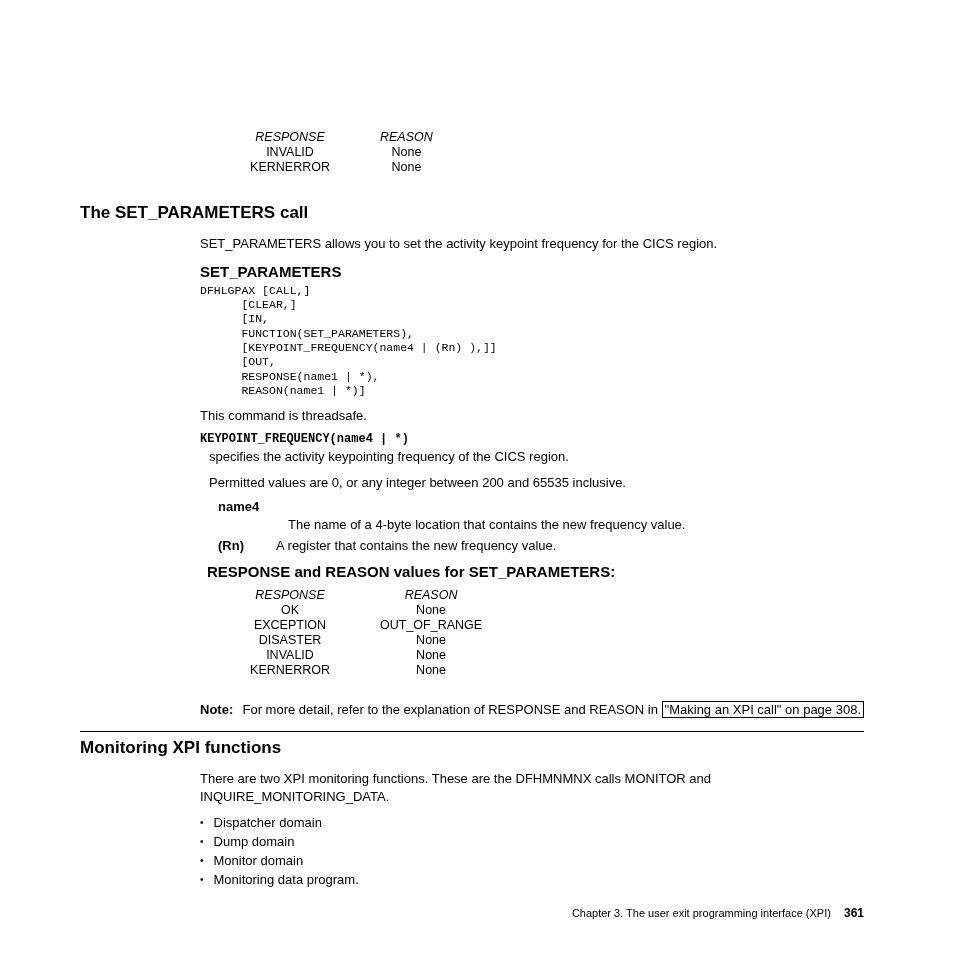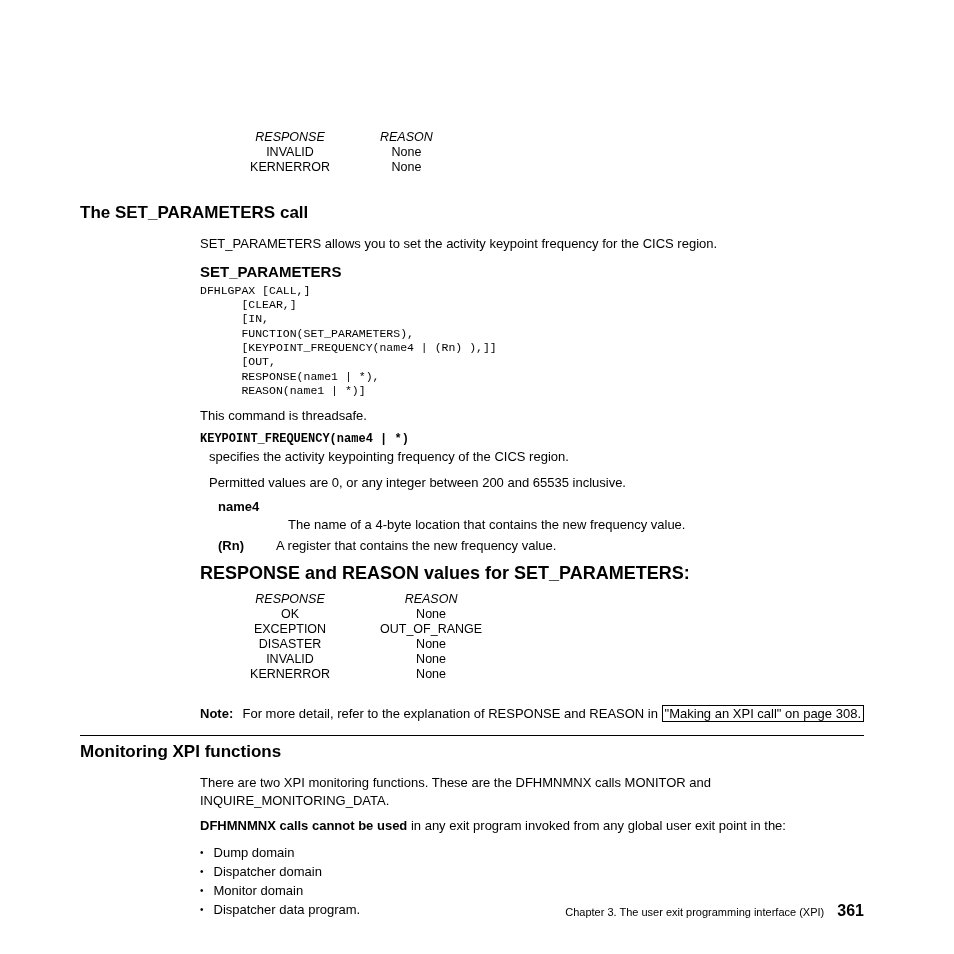--- a/index.html
+++ b/index.html
@@ -26,23 +26,23 @@
     font-size: 17px;
     font-weight: bold;
     margin: 0 0 12px 0;
   }
   h3.subsection {
     font-size: 15px;
     font-weight: bold;
     margin: 10px 0 4px 0;
   }
   h4.minor {
-    font-size: 18px;
-    font-weight: bold;
-    margin: 10px 0 8px 0;
+    font-size: 15px;
+    font-weight: bold;
+    margin: 10px 0 8px 7px;
   }
   table.rr {
     border-collapse: collapse;
     font-size: 12.5px;
     margin-bottom: 6px;
   }
   table.rr td, table.rr th {
     text-align: center;
     padding: 0 0 1px 0;
   }
@@ -121,21 +121,21 @@
     padding: 2px 0;
   }
   .footer {
     position: absolute;
     bottom: 34px;
     right: 90px;
     font-size: 11px;
   }
   .footer .pn {
     font-weight: bold;
-    font-size: 16px;
+    font-size: 12px;
     margin-left: 10px;
   }
 </style>
 </head>
 <body>
 
 <div class="page">
 
   <div class="content-indent">
     <table class="rr">
@@ -223,26 +223,25 @@
         <span>For more detail, refer to the explanation of RESPONSE and REASON in </span><span class="link-box">"Making an XPI call" on page 308.</span>
       </div>
     </div>
   </div>
 
   <hr class="sep">
   <h2 class="section heading-indent">Monitoring XPI functions</h2>
 
   <div class="content-indent">
     <p>There are two XPI monitoring functions. These are the DFHMNMNX calls MONITOR and INQUIRE_MONITORING_DATA.</p>
-    <p><b>DFHMNMNX calls cannot be used</b><span> in any exit program invoked from any global user exit point in the:</span></p>
     <ul class="bullet">
+      <li>Dispatcher domain</li>
       <li>Dump domain</li>
-      <li>Dispatcher domain</li>
       <li>Monitor domain</li>
-      <li>Dispatcher data program.</li>
+      <li>Monitoring data program.</li>
     </ul>
   </div>
 
 </div>
 
 <div class="footer">
   <span>Chapter 3. The user exit programming interface (XPI)</span>
   <span class="pn">361</span>
 </div>
 

